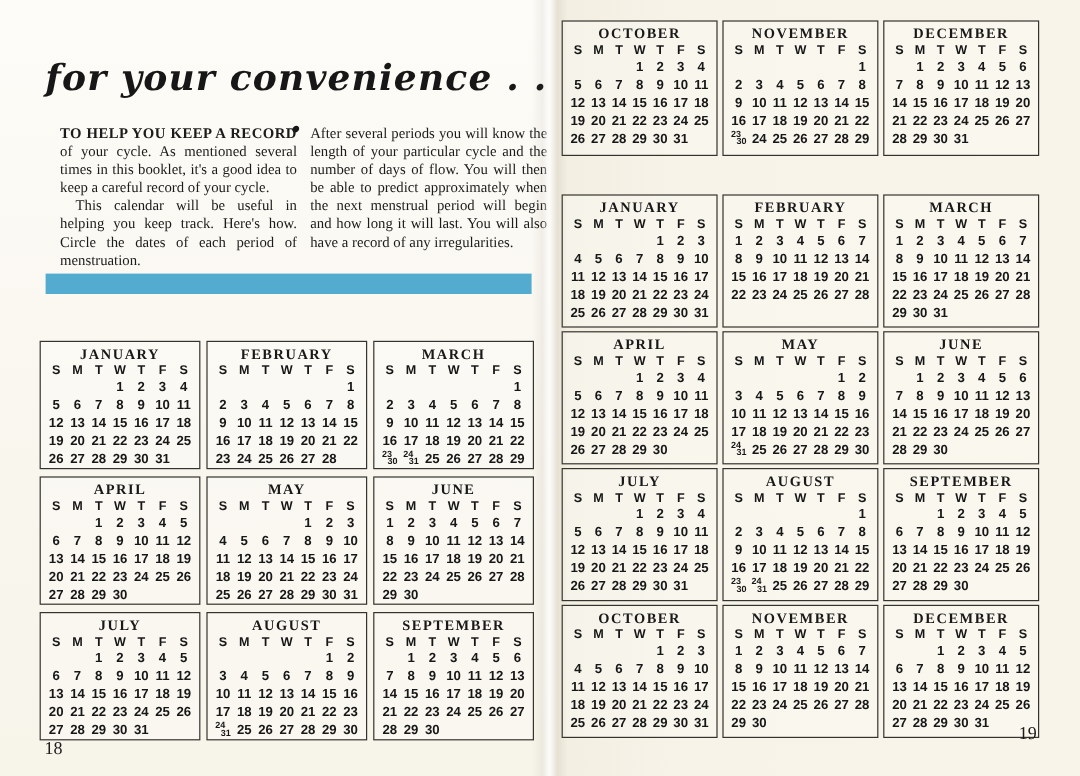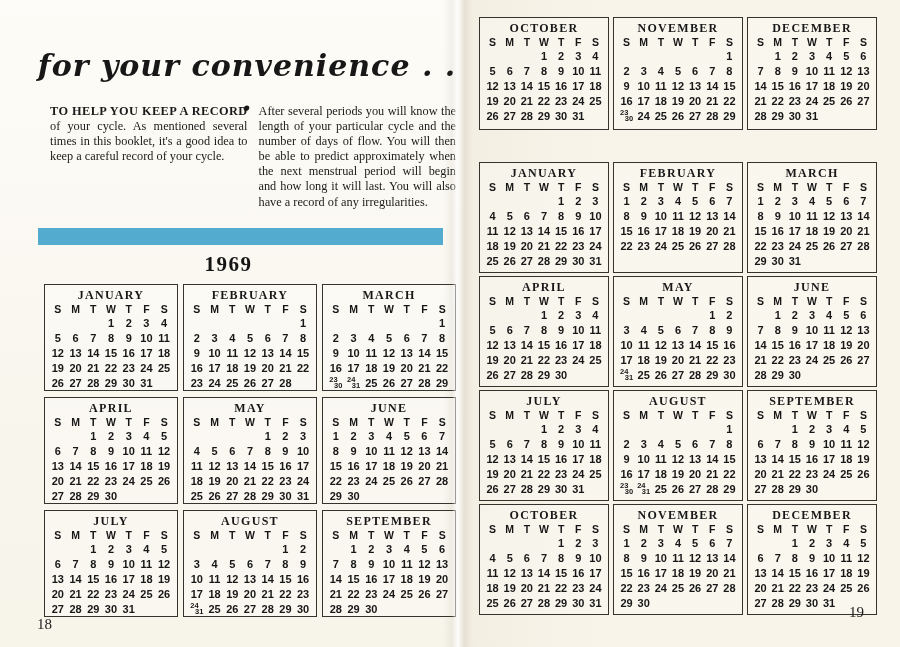--- a/index.html
+++ b/index.html
@@ -26,21 +26,21 @@
   .lead { font-weight:bold; letter-spacing:0.4px; }
 
   .accent-bar { position:absolute; left:38px; top:228px; width:405px; height:17px; background:#53accf; }
 
   .year-heading { position:absolute; font-weight:bold; font-size:21px; letter-spacing:1.5px;
     text-align:center; color:#141414; font-family:"Liberation Serif", serif; }
   .year-1969 { left:0; top:252px; width:457px; }
   .year-1970 { left:0; top:132px; width:443px; }
 
   
-  .cal-grid { position:absolute; display:grid;margin-left:11px; }
+  .cal-grid { position:absolute; display:grid; }
   .grid-l69 { left:33px; top:284px; grid-template-columns:repeat(3,134px); grid-auto-rows:107px; column-gap:5px; row-gap:6px; }
   .grid-r69 { left:11px; top:17px;  grid-template-columns:repeat(3,130px); grid-auto-rows:113px; column-gap:4px; }
   .grid-r70 { left:11px; top:162px; grid-template-columns:repeat(3,130px); grid-auto-rows:111px; column-gap:4px; row-gap:3px; }
 
   .month-box { border:1.5px solid #35332d; padding-top:3px; overflow:hidden; background:rgba(255,255,255,0.25); }
   .month-name { text-align:center; font-family:"Liberation Serif", serif; font-weight:bold;
     font-size:12px; letter-spacing:1.3px; color:#181818; height:14px; line-height:14px; }
   .week-row { display:grid; grid-template-columns:repeat(7,1fr); padding:0 4px; }
   .hcell { font-family:"Liberation Sans", sans-serif; font-weight:bold; font-size:10.5px;
     height:14px; line-height:14px; text-align:center; color:#161616; }
@@ -57,29 +57,29 @@
 </style>
 </head>
 <body>
 
 <div class="page page-left">
   <h1 class="script-title">for your convenience . . .</h1>
 
   <div class="intro">
     <div class="intro-col">
       <p><span class="lead">TO HELP YOU KEEP A RECORD</span><span> of your cycle. As mentioned several times in this booklet, it's a good idea to keep a careful record of your cycle.</span></p>
+      <p class="p2">This calendar will be useful in helping you keep track. Here's how. Circle the dates of each period of menstruation.</p>
     </div>
     <div class="intro-col">
       <p>After several periods you will know the length of your particular cycle and the number of days of flow. You will then be able to predict approximately when the next menstrual period will begin and how long it will last. You will also have a record of any irregularities.</p>
     </div>
   </div>
 
   <div class="accent-bar" style="background: rgb(83, 172, 207);"></div>
 
-  <h2 class="year-heading year-1969">1969</h2>
 
   <div class="cal-grid grid-l69">
       <div class="month-box">
         <div class="month-name">JANUARY</div>
         <div class="week-row">
           <div class="hcell">S</div>
           <div class="hcell">M</div>
           <div class="hcell">T</div>
           <div class="hcell">W</div>
           <div class="hcell">T</div>

